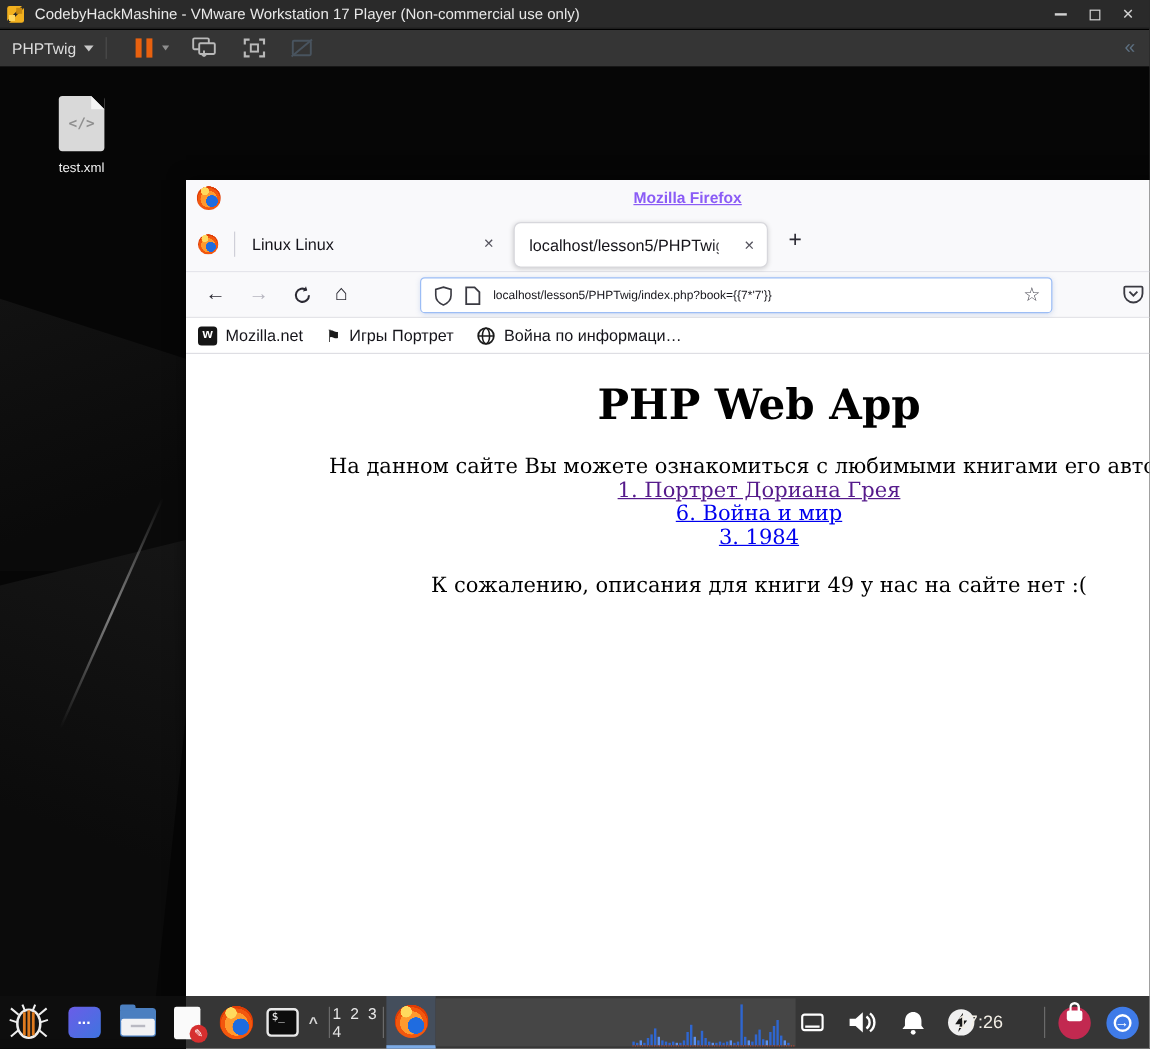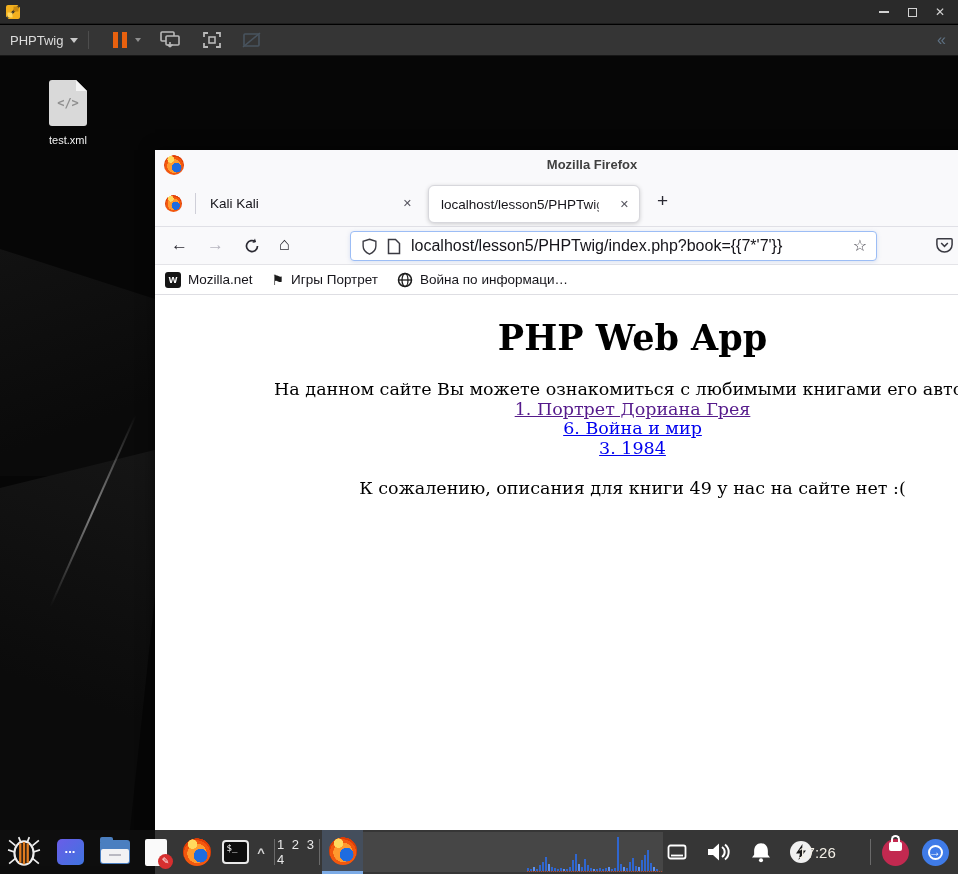--- a/index.html
+++ b/index.html
@@ -38,21 +38,21 @@
   .file-glyphbox { position:relative; width:38px; height:46px; margin:0 auto; background:#d9d9d9; border-radius:3px; }
   .file-glyphbox .fold { position:absolute; right:0; top:0; width:0; height:0; border-top:11px solid #060606; border-left:11px solid transparent; }
   .file-glyphbox .fold2 { position:absolute; right:0; top:0; width:0; height:0; border-bottom:11px solid #f4f4f4; border-right:11px solid transparent; }
   .file-glyphbox .code { position:absolute; left:0; right:0; top:16px; color:#8f8f8f; font-size:12px; font-weight:bold; font-family:"DejaVu Sans Mono",monospace; }
   #desktop-file .label { margin-top:8px; color:#f2f2f2; font-size:11px; }
 
   
   #ffwin { position:absolute; left:155px; top:94px; width:955px; height:740px; background:#fff; box-shadow:0 0 14px rgba(0,0,0,.6); }
   #ff-titlebar { position:relative; height:30px; background:#f9f9fb; }
   #ff-titlebar .ffico { position:absolute; left:9px; top:5px; }
-  #ff-titlebar .title { position:absolute; left:437px; top:7px; transform:translateX(-50%); font-size:13px; font-weight:bold; color:#404040; }
+  #ff-titlebar .title { position:absolute; left:418px; top:7px; transform:translateX(-50%); font-size:13px; font-weight:bold; color:#8b5cf6;text-decoration:underline; }
 
   .ffico { width:20px; height:20px; border-radius:50%; display:inline-block;
     background:
       radial-gradient(circle at 63% 63%, #1f6ce0 0 27%, rgba(0,0,0,0) 28%),
       radial-gradient(circle at 34% 22%, #ffd95e 0 16%, rgba(0,0,0,0) 17%),
       radial-gradient(circle at 50% 55%, #ff9a2e 0 46%, #f2570e 47% 62%, #e03d04 63% 72%, rgba(0,0,0,0) 73%);
   }
   .ffico.sm { width:17px; height:17px; }
   .ffico.lg { width:28px; height:28px; }
 
@@ -71,21 +71,21 @@
 
   #ff-navbar { position:relative; height:38px; background:#f9f9fb; border-bottom:1px solid #e4e4e8; }
   .nav-ico { position:absolute; top:8px; font-size:17px; color:#2b2a33; }
   #nav-back { left:16px; }
   #nav-fwd { left:52px; color:#b6b5bf; }
   #nav-reload { left:88px; top:10px; }
   #nav-home { left:124px; font-size:18px; top:7px; }
   #urlbar { position:absolute; left:195px; top:4px; width:527px; height:30px; background:#fff; border:1px solid #9cbdf5; border-radius:4px; box-shadow:0 1px 4px rgba(120,150,210,.25); display:flex; align-items:center; }
   #urlbar .shield { margin-left:10px; }
   #urlbar .doc { margin-left:9px; }
-  #urlbar .url-text { margin-left:10px; font-size:16px; color:#15141a; white-space:nowrap; }
+  #urlbar .url-text { margin-left:10px; font-size:10px; color:#15141a; white-space:nowrap; }
   #urlbar .star { position:absolute; right:9px; top:4px; font-size:16px; color:#45444e; }
   #pocket-btn { position:absolute; left:780px; top:8px; }
 
   #ff-bookmarks { position:relative; height:30px; background:#fff; border-bottom:1px solid #dedee3; display:flex; align-items:center; }
   .bm { display:flex; align-items:center; gap:7px; margin-left:19px; font-size:13.5px; color:#15141a; }
   .bm:first-child { margin-left:10px; }
   .bm-codeby { width:16px; height:16px; background:#151515; border-radius:3px; color:#fff; font-size:11px; font-weight:bold; text-align:center; line-height:15px; }
   .bm-flag { font-size:14px; color:#1b1b1b; }
 
   #ff-content { position:relative; height:593px; background:#fff; font-family:"DejaVu Serif","Liberation Serif",serif; color:#000; text-align:center; }
@@ -132,20 +132,21 @@
 
 <div id="stage">
 
   <div id="vm-titlebar">
     <svg class="vm-logo" viewBox="0 0 16 16">
       <rect x="1" y="1" width="14" height="14" rx="2" fill="#f2b01e"></rect>
       <path d="M1 15 L15 1" stroke="#2a2a2a" stroke-width="2.4"></path>
       <rect x="2.5" y="8.5" width="5" height="5" fill="#ffd75e"></rect>
       <rect x="8.5" y="2.5" width="5" height="5" fill="#c98a10"></rect>
     </svg>
+    <span class="vm-title">CodebyHackMashine - VMware Workstation 17 Player (Non-commercial use only)</span>
     <div id="vm-controls">
       <span class="wc wc-min">
           <i></i>
         </span>
       <span class="wc wc-max">
           <i></i>
         </span>
       <span class="wc">✕</span>
     </div>
   </div>
@@ -194,21 +195,21 @@
     <div id="ffwin">
       <div id="ff-titlebar">
         <span class="ffico"></span>
         <span class="title">Mozilla Firefox</span>
       </div>
 
       <div id="ff-tabstrip">
         <span class="ffico sm" style="top:15px"></span>
         <i class="tabsep"></i>
         <div id="tab-inactive">
-          <span class="tab-label">Kali Kali</span>
+          <span class="tab-label">Linux Linux</span>
           <span class="tab-close">✕</span>
         </div>
         <div id="tab-active">
           <span class="tab-label">localhost/lesson5/PHPTwig/i<i class="fade"></i></span>
           <span class="tab-close">✕</span>
         </div>
         <span id="new-tab-btn">+</span>
       </div>
 
       <div id="ff-navbar">

